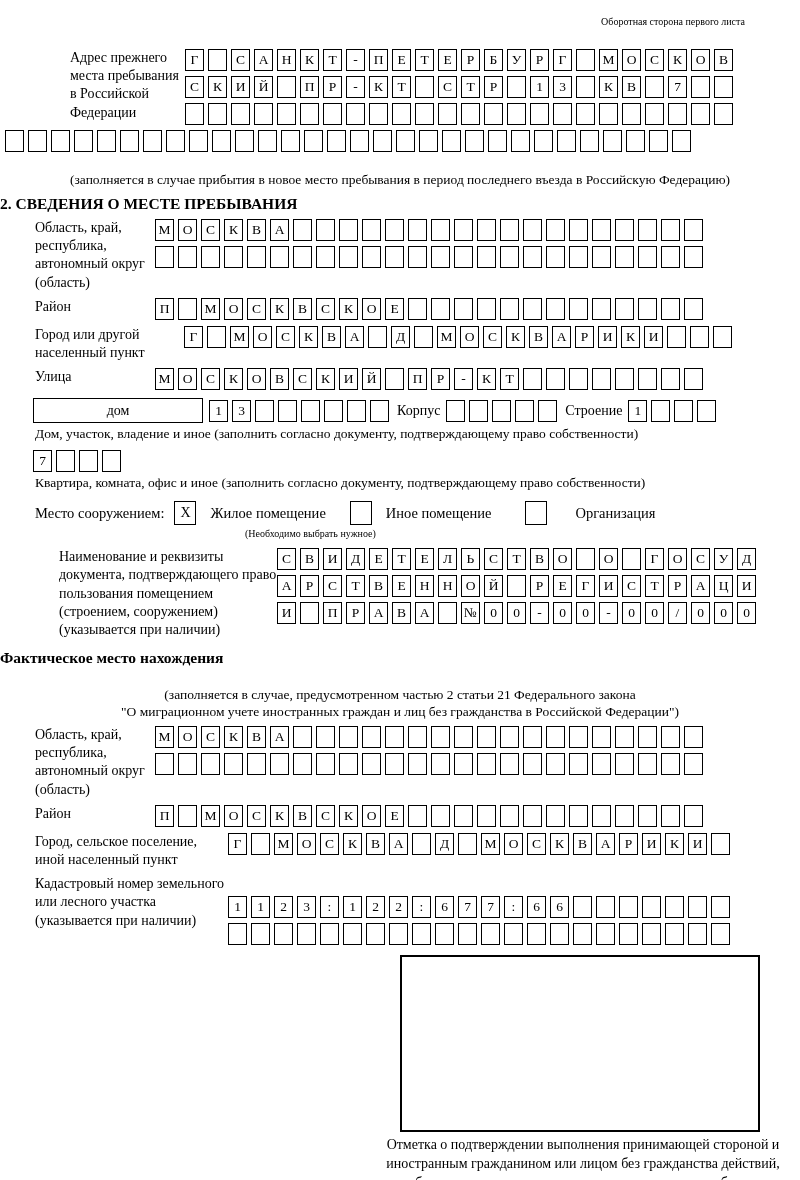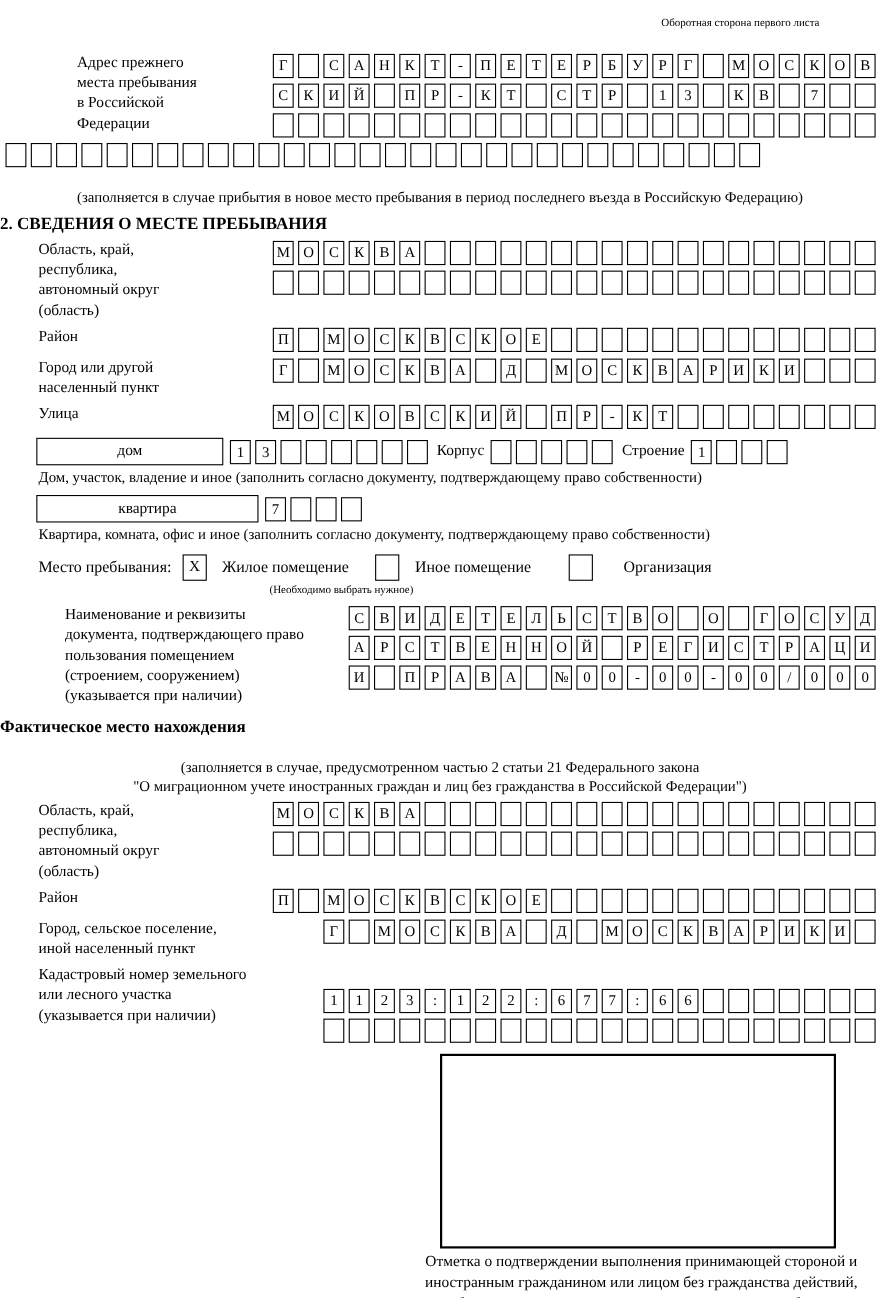--- a/index.html
+++ b/index.html
@@ -5,21 +5,21 @@
   html,body{margin:0;padding:0;}
   body{
     width:800px;height:1180px;
     background:#ffffff;color:#000;
     font-family:"Liberation Serif", serif;
     overflow:hidden;
     -webkit-font-smoothing:antialiased;
   }
   .hdr{ text-align:right; padding:16px 55px 0 0; font-size:10px; }
 
-  .row{ display:flex; align-items:flex-start; margin-left:35px; margin-top:6px;justify-content:space-between; }
+  .row{ display:flex; align-items:flex-start; margin-left:35px; margin-top:6px; }
   .lbl{ font-size:14px; line-height:1.3; flex:none; }
   .w115{width:115px;} .w120{width:120px;} .w149{width:149px;}
   .w193{width:193px;} .w218{width:218px;margin-left:24px;}
 
   .cellcol{ display:flex; flex-direction:column; gap:5px; }
   .cells{ display:flex; }
   .c{
     flex:none; width:17px; height:20px; margin-right:4px;
     border:1.5px solid #000;
     display:inline-flex; align-items:center; justify-content:center;
@@ -349,32 +349,31 @@
   <div class="cells">
       <span class="c">1</span>
       <span class="c"></span>
       <span class="c"></span>
       <span class="c"></span>
     </div>
 </div>
 <div class="note-left">Дом, участок, владение и иное (заполнить согласно документу, подтверждающему право собственности)</div>
 
 <div class="house-row">
-  <div class="wbox wbox-kv">квартира</div>
   <div class="cells">
       <span class="c">7</span>
       <span class="c"></span>
       <span class="c"></span>
       <span class="c"></span>
     </div>
 </div>
 <div class="note-left">Квартира, комната, офис и иное (заполнить согласно документу, подтверждающему право собственности)</div>
 
 <div class="stay-row">
-  <span>Место пребывания:</span>
+  <span>Место сооружением:</span>
   <span class="cb">X</span>
   <span>Жилое помещение</span>
   <span class="cb" style="margin-left:24px"></span>
   <span>Иное помещение</span>
   <span class="cb" style="margin-left:34px"></span>
   <span style="margin-left:14px">Организация</span>
 </div>
 <div class="stay-note">(Необходимо выбрать нужное)</div>
 
 <div class="row" style="margin-top:9px">

